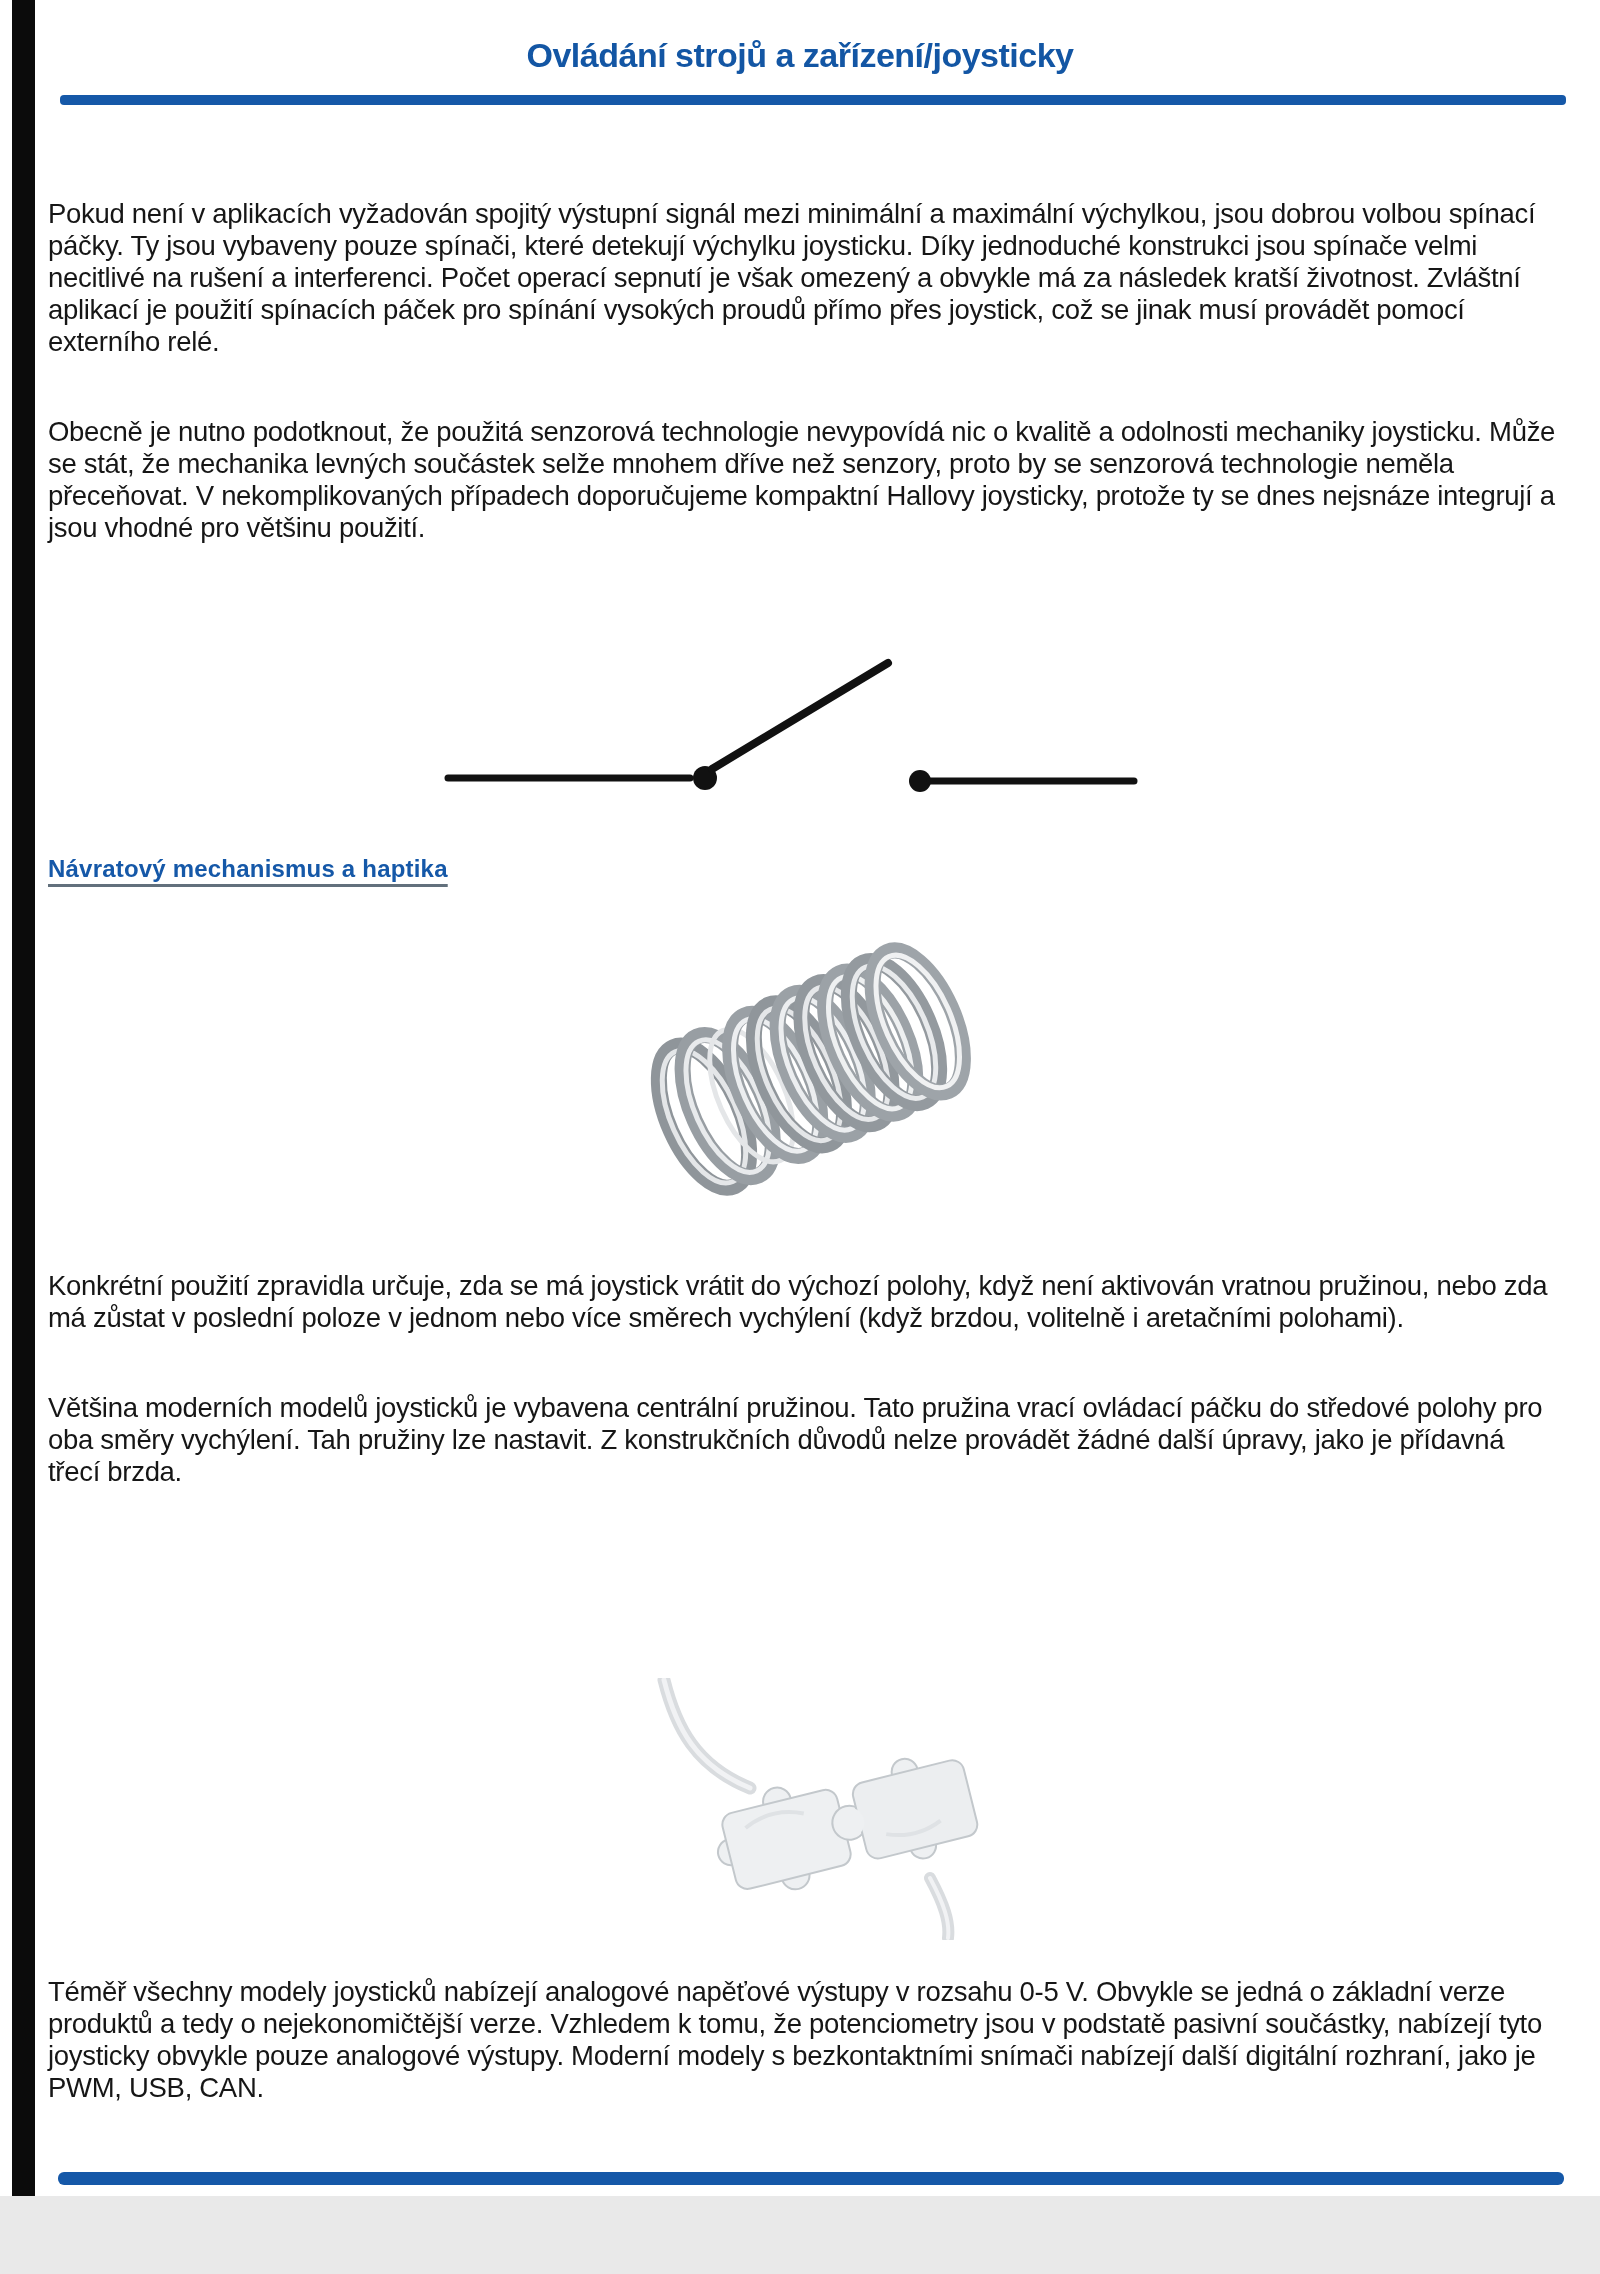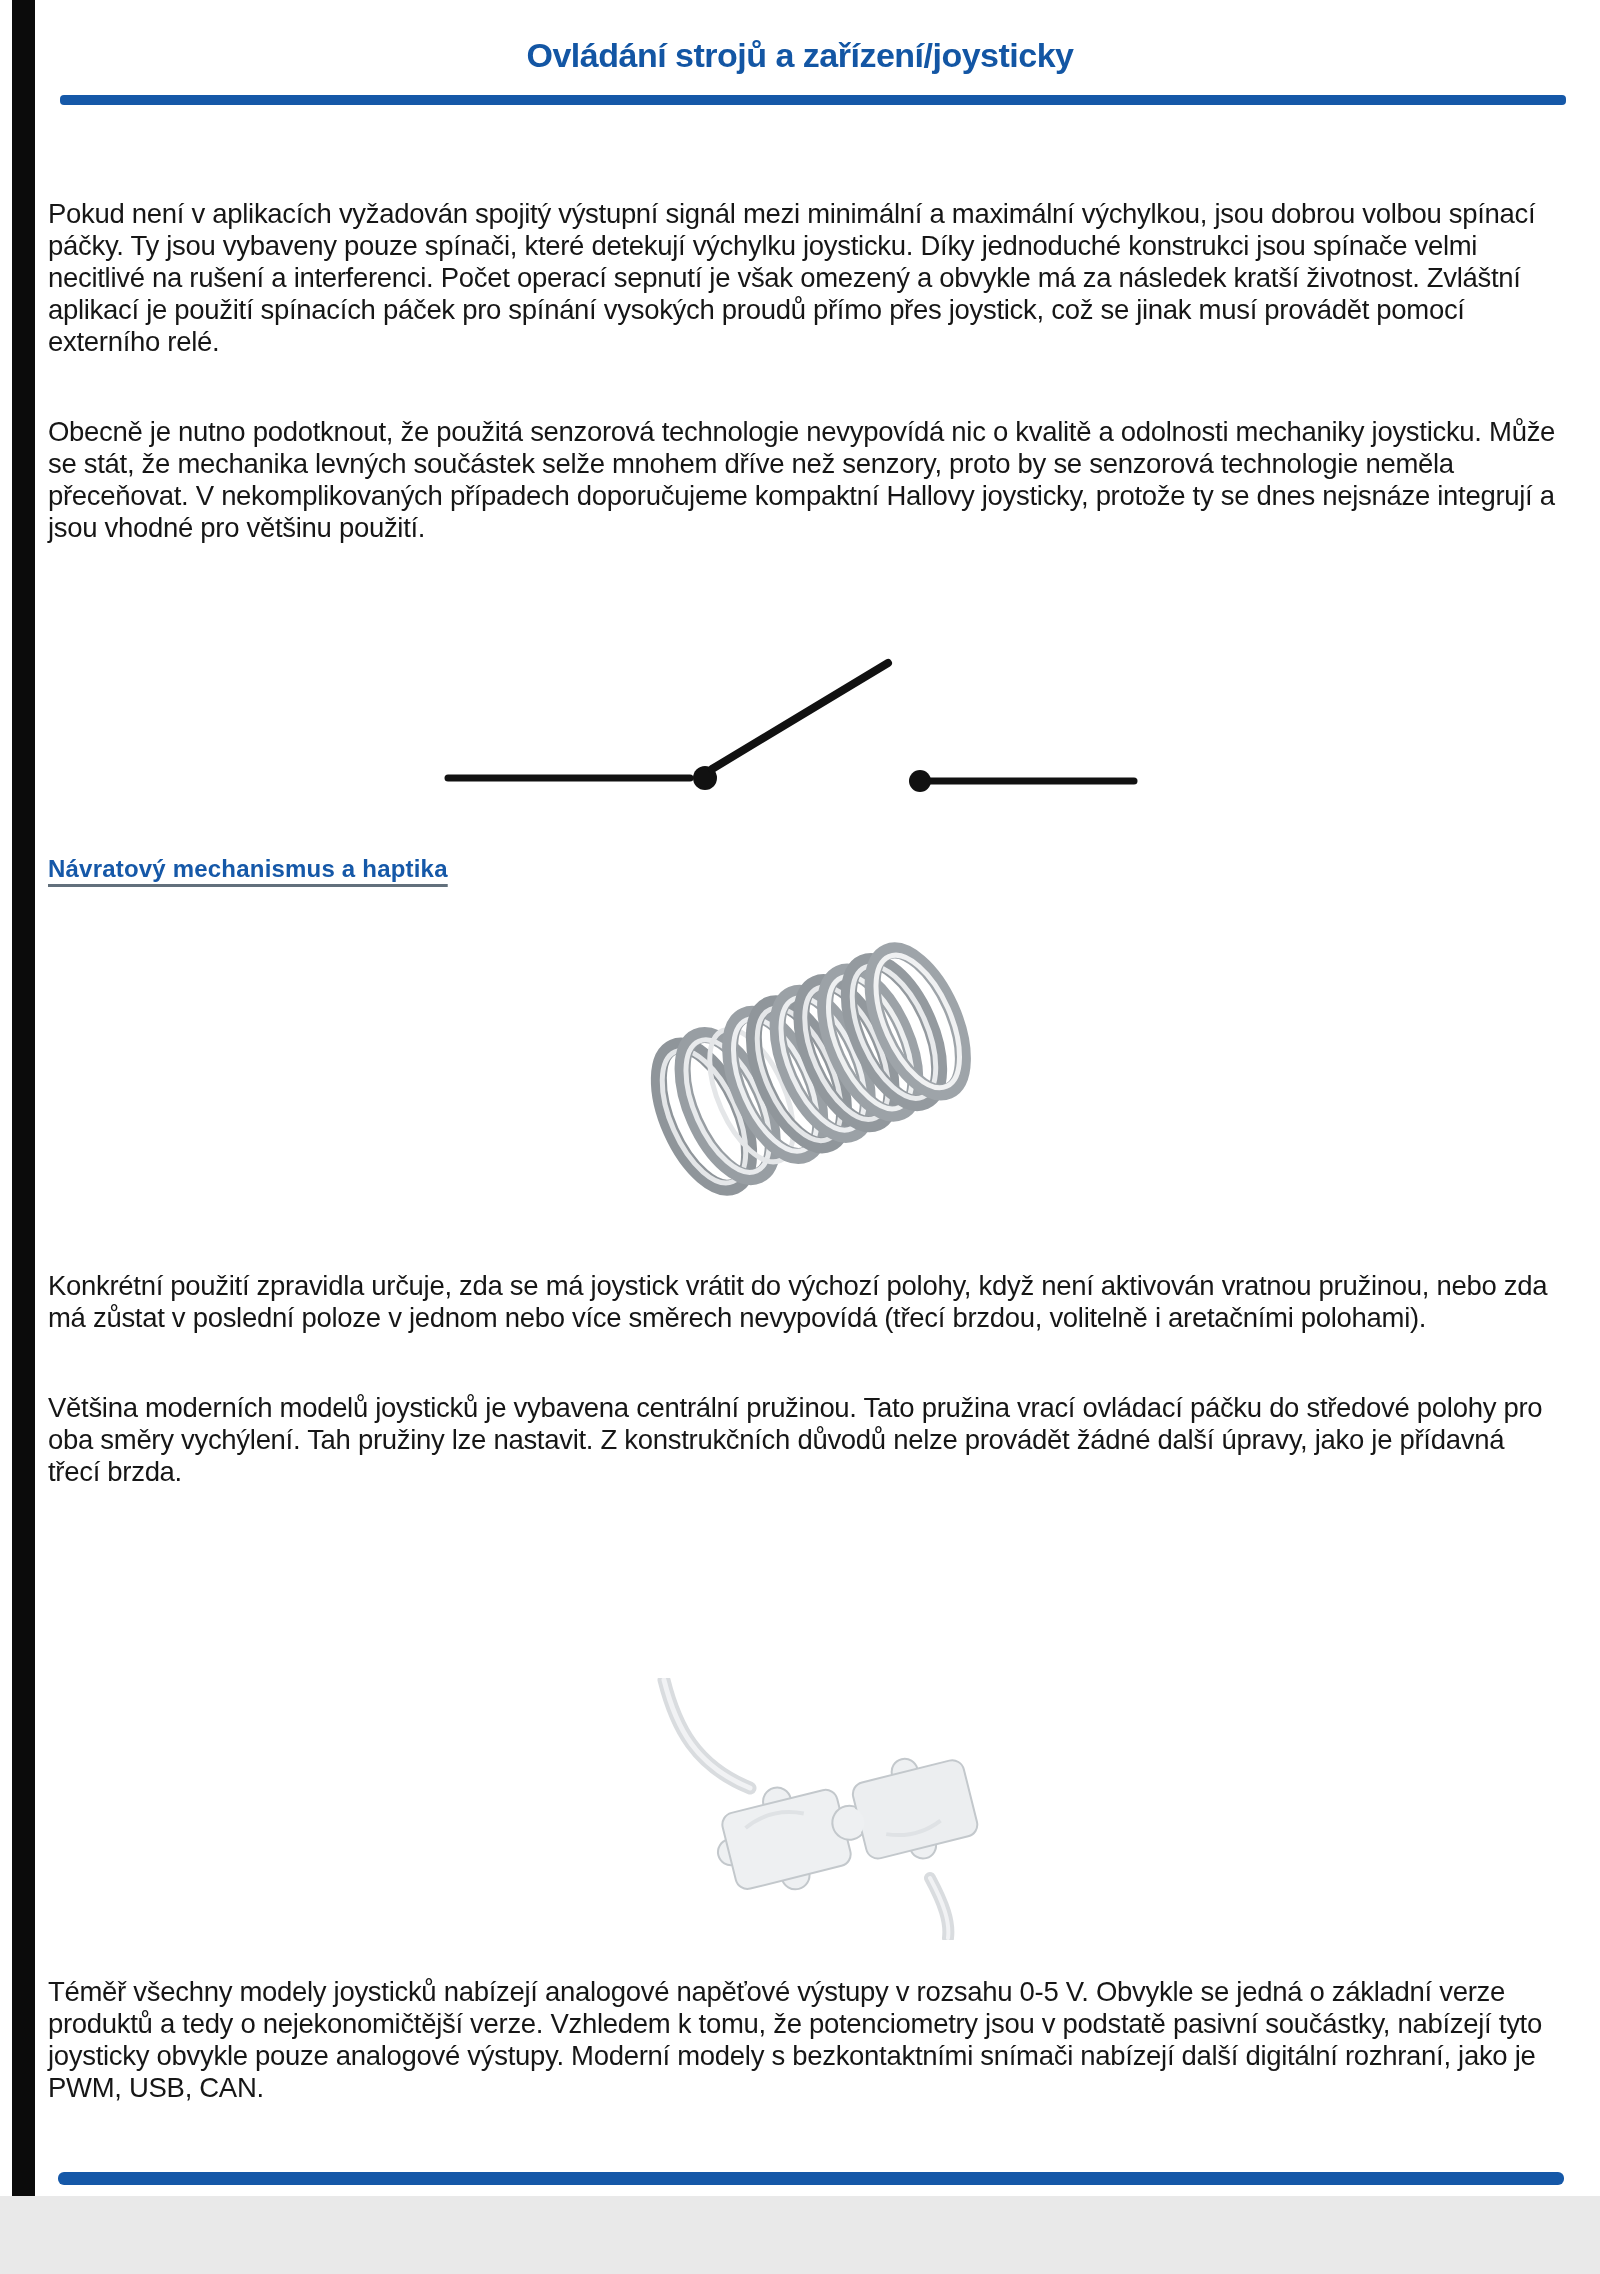--- a/index.html
+++ b/index.html
@@ -107,21 +107,21 @@
       <ellipse cx="234" cy="155" rx="33" ry="71" stroke="#e6e8ea" stroke-width="5"></ellipse>
       <ellipse cx="260" cy="155" rx="36" ry="76" stroke="#9ca2a7" stroke-width="16"></ellipse>
       <ellipse cx="260" cy="155" rx="33" ry="71" stroke="#eef0f1" stroke-width="5"></ellipse>
       <ellipse cx="286" cy="155" rx="36" ry="76" stroke="#949a9f" stroke-width="16"></ellipse>
       <ellipse cx="286" cy="155" rx="33" ry="71" stroke="#e8eaec" stroke-width="5"></ellipse>
       <ellipse cx="312" cy="155" rx="36" ry="76" stroke="#9ea4a9" stroke-width="16"></ellipse>
       <ellipse cx="312" cy="155" rx="33" ry="71" stroke="#f0f1f2" stroke-width="5"></ellipse>
     </g>
   </svg>
 
-  <p class="para p4">Konkrétní použití zpravidla určuje, zda se má joystick vrátit do výchozí polohy, když není aktivován vratnou pružinou, nebo zda má zůstat v poslední poloze v jednom nebo více směrech nevypovídá (třecí brzdou, volitelně i aretačními polohami).</p>
+  <p class="para p4">Konkrétní použití zpravidla určuje, zda se má joystick vrátit do výchozí polohy, když není aktivován vratnou pružinou, nebo zda má zůstat v poslední poloze v jednom nebo více směrech vychýlení (když brzdou, volitelně i aretačními polohami).</p>
 
   <p class="para p5">Většina moderních modelů joysticků je vybavena centrální pružinou. Tato pružina vrací ovládací páčku do středové polohy pro oba směry vychýlení. Tah pružiny lze nastavit. Z konstrukčních důvodů nelze provádět žádné další úpravy, jako je přídavná třecí brzda.</p>
 
 
 
   <svg class="puzzle-svg" viewBox="0 0 432 262" aria-hidden="true">
     <path d="M66,2 C78,50 98,88 152,110" fill="none" stroke="#d9dcdf" stroke-width="13" stroke-linecap="round"></path>
     <path d="M66,2 C78,50 98,88 152,110" fill="none" stroke="#f1f2f4" stroke-width="5" stroke-linecap="round"></path>
     <g transform="rotate(-14 230 150)">
       <circle cx="187" cy="112" r="14" fill="#eef0f2" stroke="#c3c8cc" stroke-width="2"></circle>

